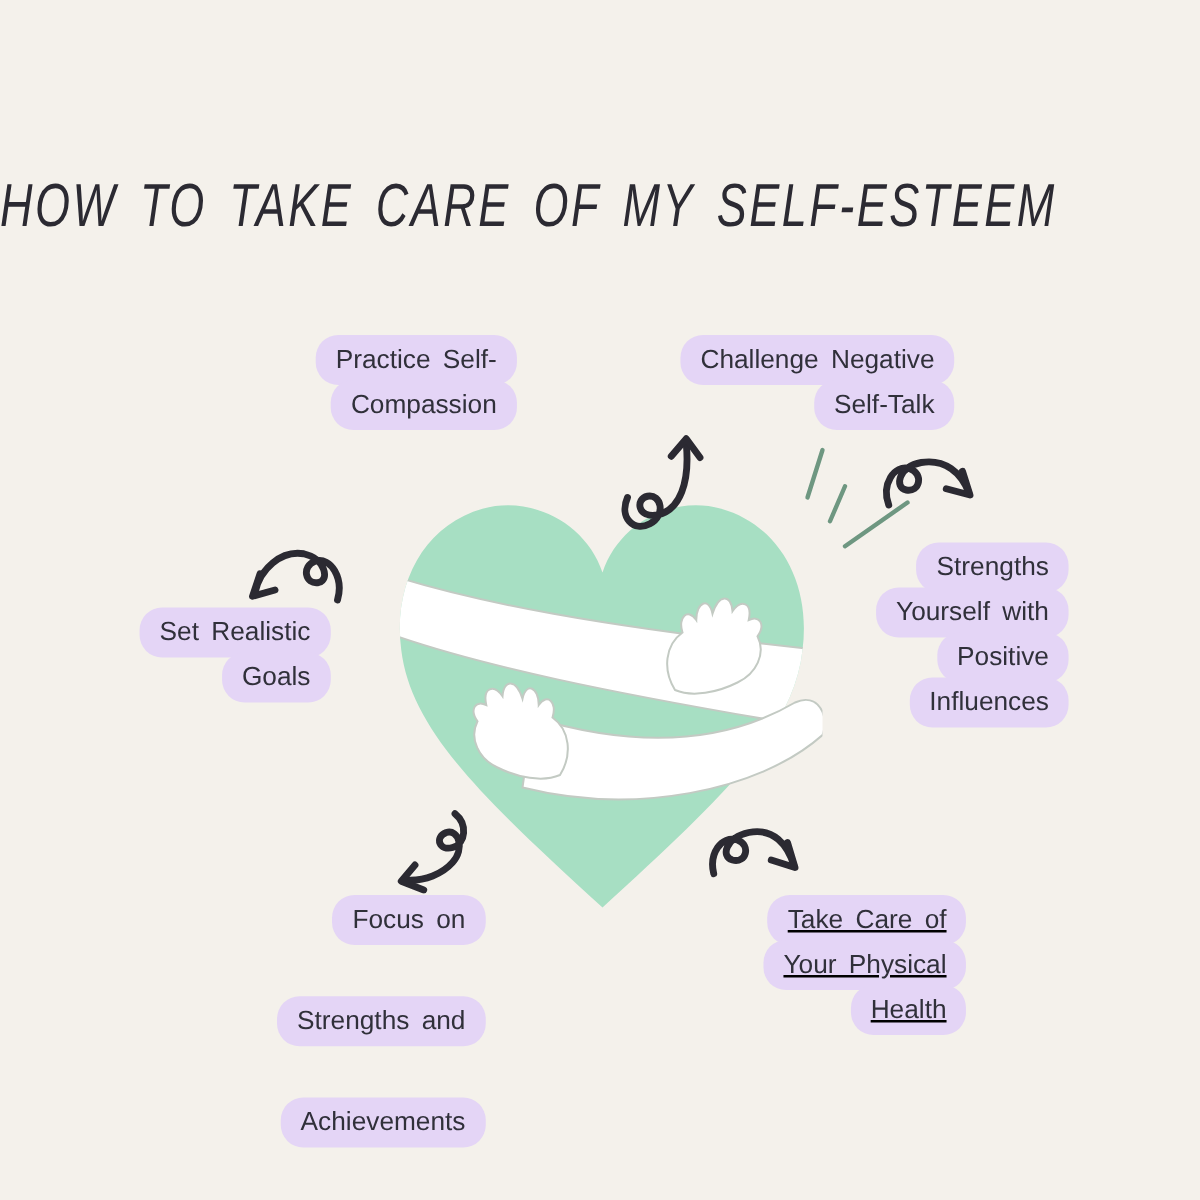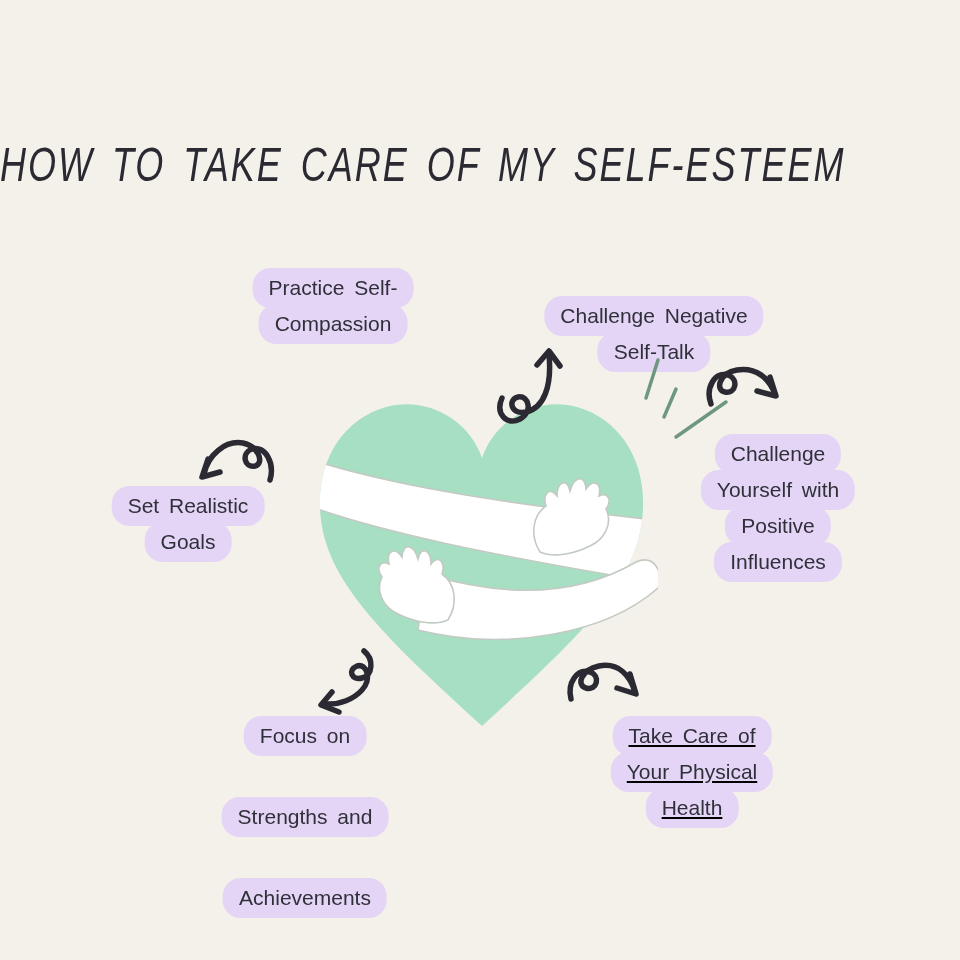--- a/index.html
+++ b/index.html
@@ -23,21 +23,21 @@
     font-size:36px;font-weight:400;font-style:italic;
     letter-spacing:2px;word-spacing:6px;
     color:var(--ink);
     transform:scaleY(1.35);transform-origin:top center;
     text-transform:uppercase;
     white-space:nowrap;
   }
 
   .tip{
     position:absolute;
-    display:flex;flex-direction:column;align-items:center;
+    display:flex;flex-direction:column;align-items:flex-end;
     transform:translateX(-50%);
   }
   .tip .line{
     display:inline-block;
     background:var(--lavender);
     color:#30303a;
     font-size:21px;
     line-height:26px;
     padding:7px 16px;
     border-radius:18px;
@@ -58,32 +58,32 @@
 
 <div class="canvas">
 
   <div class="title">How to Take Care of My Self-Esteem</div>
 
   <div class="tip" style="left:333px;top:268px;">
     <span class="line">Practice Self-</span>
     <span class="line">Compassion</span>
   </div>
 
-  <div class="tip" style="left:654px;top:268px;margin-top:28px;">
+  <div class="tip" style="left:654px;top:268px;">
     <span class="line">Challenge Negative</span>
     <span class="line">Self-Talk</span>
   </div>
 
   <div class="tip" style="left:188px;top:486px;">
     <span class="line">Set Realistic</span>
     <span class="line">Goals</span>
   </div>
 
   <div class="tip" style="left:778px;top:434px;">
-    <span class="line">Challenge</span>
+    <span class="line">Strengths</span>
     <span class="line">Yourself with</span>
     <span class="line">Positive</span>
     <span class="line">Influences</span>
   </div>
 
   <div class="tip" style="left:305px;top:716px;gap:45px;">
     <span class="line">Focus on</span>
     <span class="line">Strengths and</span>
     <span class="line">Achievements</span>
   </div>

